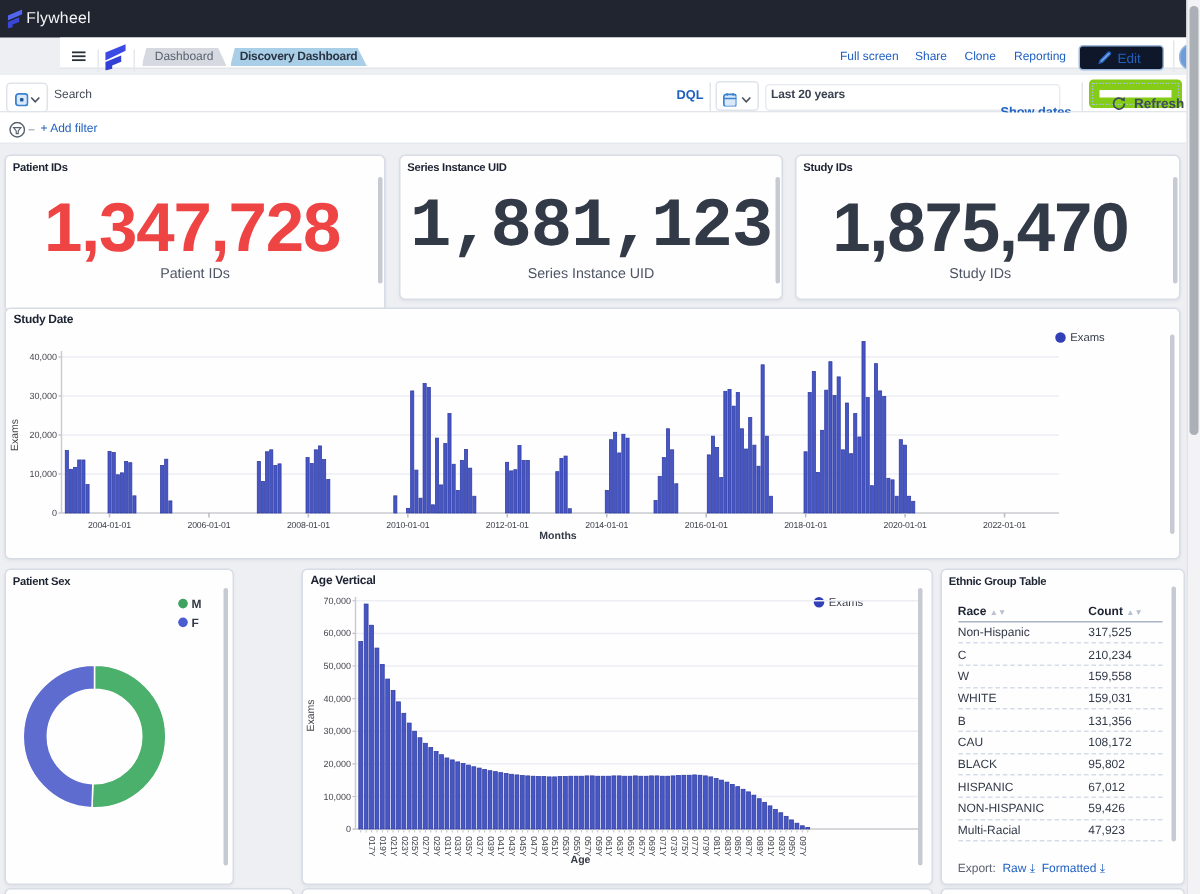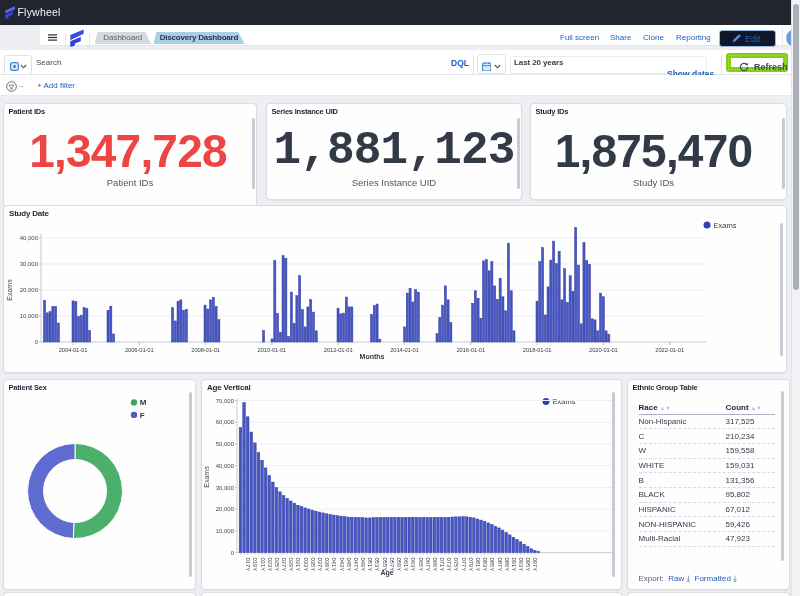--- a/index.html
+++ b/index.html
@@ -85,36 +85,36 @@
     <line x1="3.5" y1="0.2" x2="3.5" y2="2.4" stroke="#3b82d0" stroke-width="1.2"></line>
     <line x1="8.5" y1="0.2" x2="8.5" y2="2.4" stroke="#3b82d0" stroke-width="1.2"></line>
   </svg>
   <svg width="7" height="5" viewBox="0 0 7 5" style="position:absolute;left:494px;top:13.5px">
     <path d="M0.8 1 L3.5 3.8 L6.2 1" fill="none" stroke="#4a525e" stroke-width="1.1"></path>
   </svg>
   <div style="position:absolute;left:509.5px;top:6px;width:197px;height:18px;border:1px solid #e9ecf1;border-radius:3px;"></div>
   <div style="position:absolute;left:514px;top:7.5px;font-size:8px;font-weight:600;letter-spacing:-0.1px;color:#3a4250;">Last 20 years</div>
   <div style="position:absolute;left:667px;top:4px;font-size:8.5px;font-weight:700;color:#2061c0;margin-top:15px;">Show dates</div>
   <div style="position:absolute;left:721px;top:5px;width:1px;height:19px;background:#e2e5ea;"></div>
-  <div style="position:absolute;left:726px;top:3px;width:62px;height:19px;border:5px solid #84cc16;border-radius:3px;background:#fff;outline:1px dotted #a8c0e0;outline-offset:-3px;">
+  <div style="position:absolute;left:726px;top:3px;width:62px;height:19px;border:7px solid #84cc16;border-radius:3px;background:#fff;outline:1px dotted #a8c0e0;outline-offset:-3px;">
     <svg width="10" height="10" viewBox="0 0 11 11" style="position:absolute;left:8px;top:4px">
       <path d="M9.5 5.5 A4 4 0 1 1 8.3 2.7" fill="none" stroke="#3f4b5b" stroke-width="1.3"></path>
       <polygon points="9.6,0.8 9.9,3.9 6.9,3.1" fill="#3f4b5b"></polygon>
     </svg>
     <span style="position:absolute;left:23px;top:4px;font-size:9px;font-weight:600;color:#3f4b5b;">Refresh</span>
   </div>
 </div>
 
 <div class="filterrow">
   <svg width="11" height="11" viewBox="0 0 13 13" style="position:absolute;left:6px;top:5.5px">
     <circle cx="6.5" cy="6.5" r="5.7" fill="none" stroke="#58626e" stroke-width="1.1"></circle>
     <path d="M3.6 4.8 L9.4 4.8 L7.3 7.5 L7.3 9.6 L5.7 9.6 L5.7 7.5 Z" fill="none" stroke="#58626e" stroke-width="0.9"></path>
   </svg>
   <div style="position:absolute;left:18.5px;top:10.5px;width:4.5px;height:1px;background:#b6bcc4;"></div>
-  <div style="position:absolute;left:37px;top:6px;font-size:8px;color:#2061c0;">+ Add filter</div>
+  <div style="position:absolute;left:27px;top:6px;font-size:8px;color:#2061c0;">+ Add filter</div>
 </div>
 
 <div class="card" style="left:3px;top:103px;width:254px;height:105px;">
   <div class="ctitle">Patient IDs</div>
   <div style="position:absolute;left:-2px;top:24px;width:100%;text-align:center;font-size:46px;font-weight:bold;color:#ef4444;letter-spacing:-0.8px;line-height:46px;">1,347,728</div>
   <div style="position:absolute;left:0;top:73px;width:100%;text-align:center;font-size:9.5px;color:#4d5564;">Patient IDs</div>
   <div class="thumb" style="right:1.5px;top:14px;height:71px;"></div>
 </div>
 <div class="card" style="left:266px;top:103px;width:256px;height:97px;">
   <div class="ctitle">Series Instance UID</div>
@@ -280,21 +280,21 @@
 <text x="533.1" y="146" font-size="5.8" letter-spacing="-0.1" fill="#3c4048" text-anchor="middle">2018-01-01</text>
 <line x1="599.4" y1="136" x2="599.4" y2="139" stroke="#b8bbc2" stroke-width="1"></line>
 <text x="599.4" y="146" font-size="5.8" letter-spacing="-0.1" fill="#3c4048" text-anchor="middle">2020-01-01</text>
 <line x1="665.7" y1="136" x2="665.7" y2="139" stroke="#b8bbc2" stroke-width="1"></line>
 <text x="665.7" y="146" font-size="5.8" letter-spacing="-0.1" fill="#3c4048" text-anchor="middle">2022-01-01</text>
     <text x="368" y="153" font-size="7" font-weight="bold" fill="#333a47" text-anchor="middle">Months</text>
   </svg>
   <div class="thumb" style="right:3px;top:17px;height:133px;"></div>
 </div>
 
-<div class="card" style="left:3px;top:379px;width:193px;height:211px;padding-left:12px;">
+<div class="card" style="left:3px;top:379px;width:153px;height:211px;">
   <div class="ctitle">Patient Sex</div>
   <svg width="191" height="209" viewBox="0 0 191 209">
     <circle cx="118" cy="22.4" r="3.2" fill="#3fa35f"></circle>
     <text x="123.7" y="25.4" font-size="8" font-weight="600" fill="#333a47">M</text>
     <circle cx="118" cy="34.9" r="3.2" fill="#4a5cd0"></circle>
     <text x="123.7" y="37.9" font-size="8" font-weight="600" fill="#333a47">F</text>
     <path d="M 59.00 63.50 A 47.5 47.5 0 1 1 57.34 158.47 L 57.90 142.48 A 31.5 31.5 0 1 0 59.00 79.50 Z" fill="#4bb06c" stroke="#fff" stroke-width="1"></path>
     <path d="M 57.34 158.47 A 47.5 47.5 0 0 1 59.00 63.50 L 59.00 79.50 A 31.5 31.5 0 0 0 57.90 142.48 Z" fill="#5e6cd0" stroke="#fff" stroke-width="1"></path>
   </svg>
   <div class="thumb" style="right:3px;top:12px;height:185px;"></div>
@@ -567,20 +567,24 @@
       </div>
 <div class="trow">
         <span>WHITE</span>
         <span class="cnt">159,031</span>
       </div>
 <div class="trow">
         <span>B</span>
         <span class="cnt">131,356</span>
       </div>
 <div class="trow">
+        <span>CAU</span>
+        <span class="cnt">108,172</span>
+      </div>
+<div class="trow">
         <span>BLACK</span>
         <span class="cnt">95,802</span>
       </div>
 <div class="trow">
         <span>HISPANIC</span>
         <span class="cnt">67,012</span>
       </div>
 <div class="trow">
         <span>NON-HISPANIC</span>
         <span class="cnt">59,426</span>

